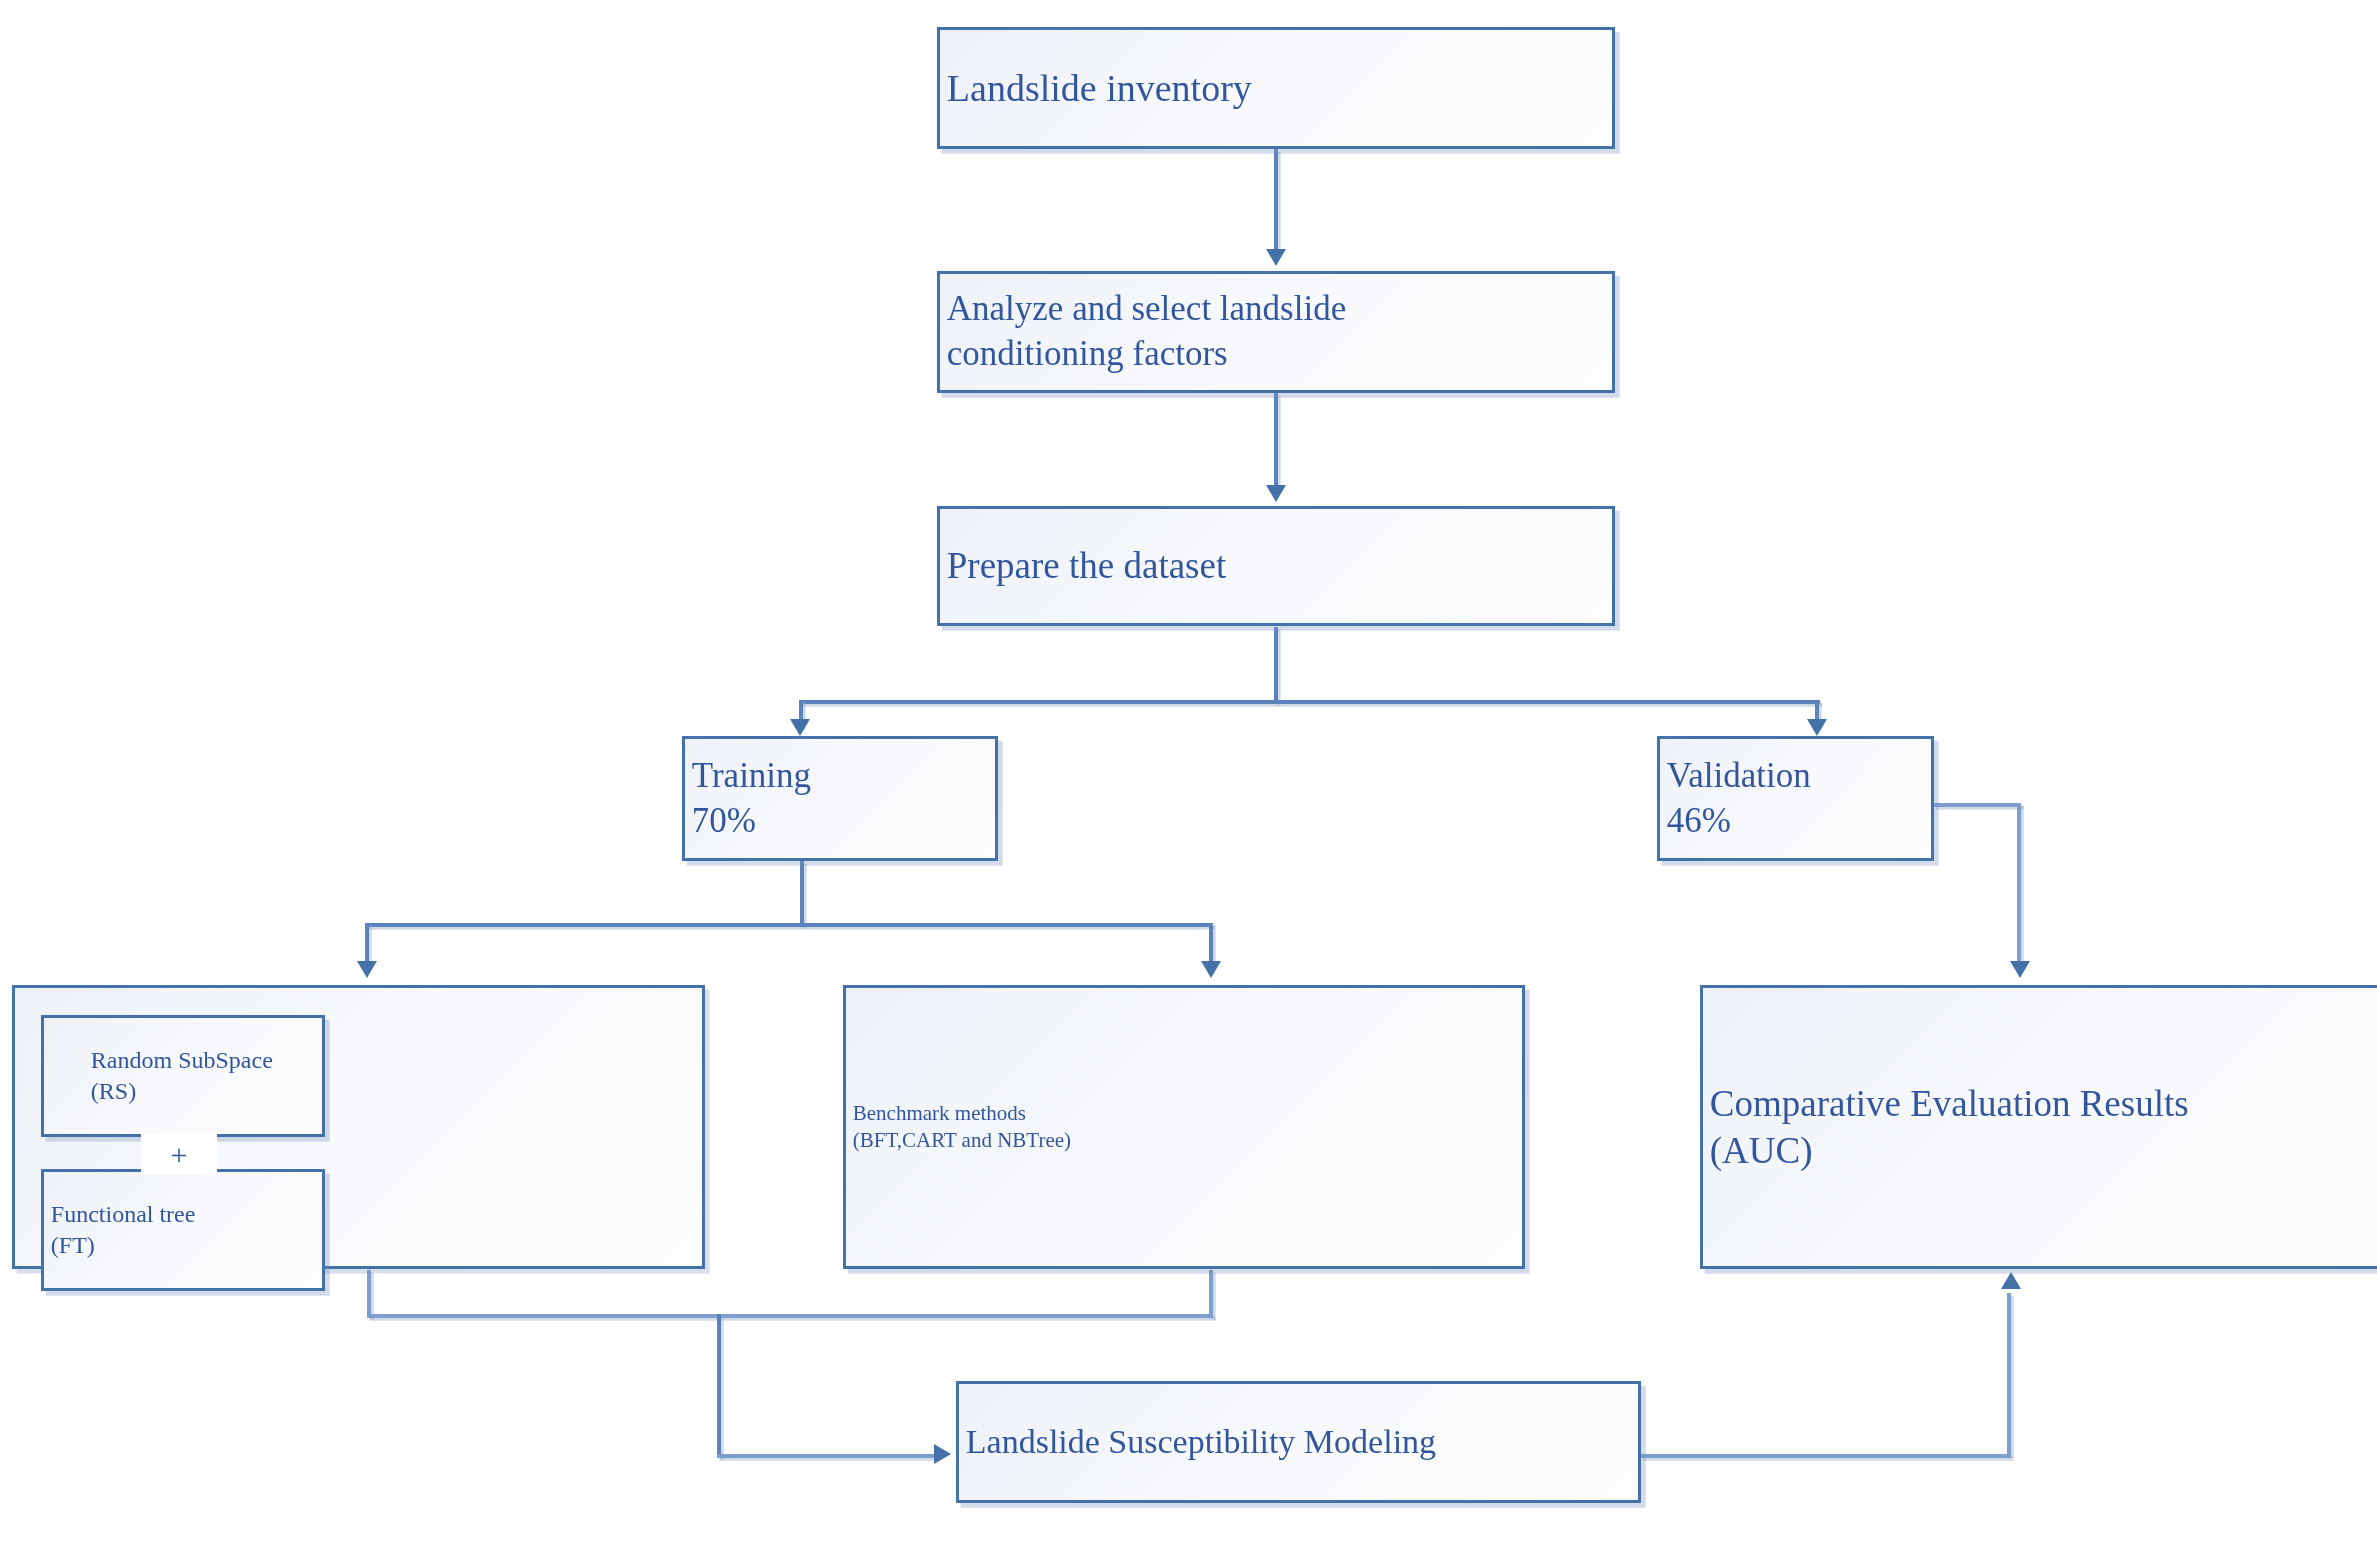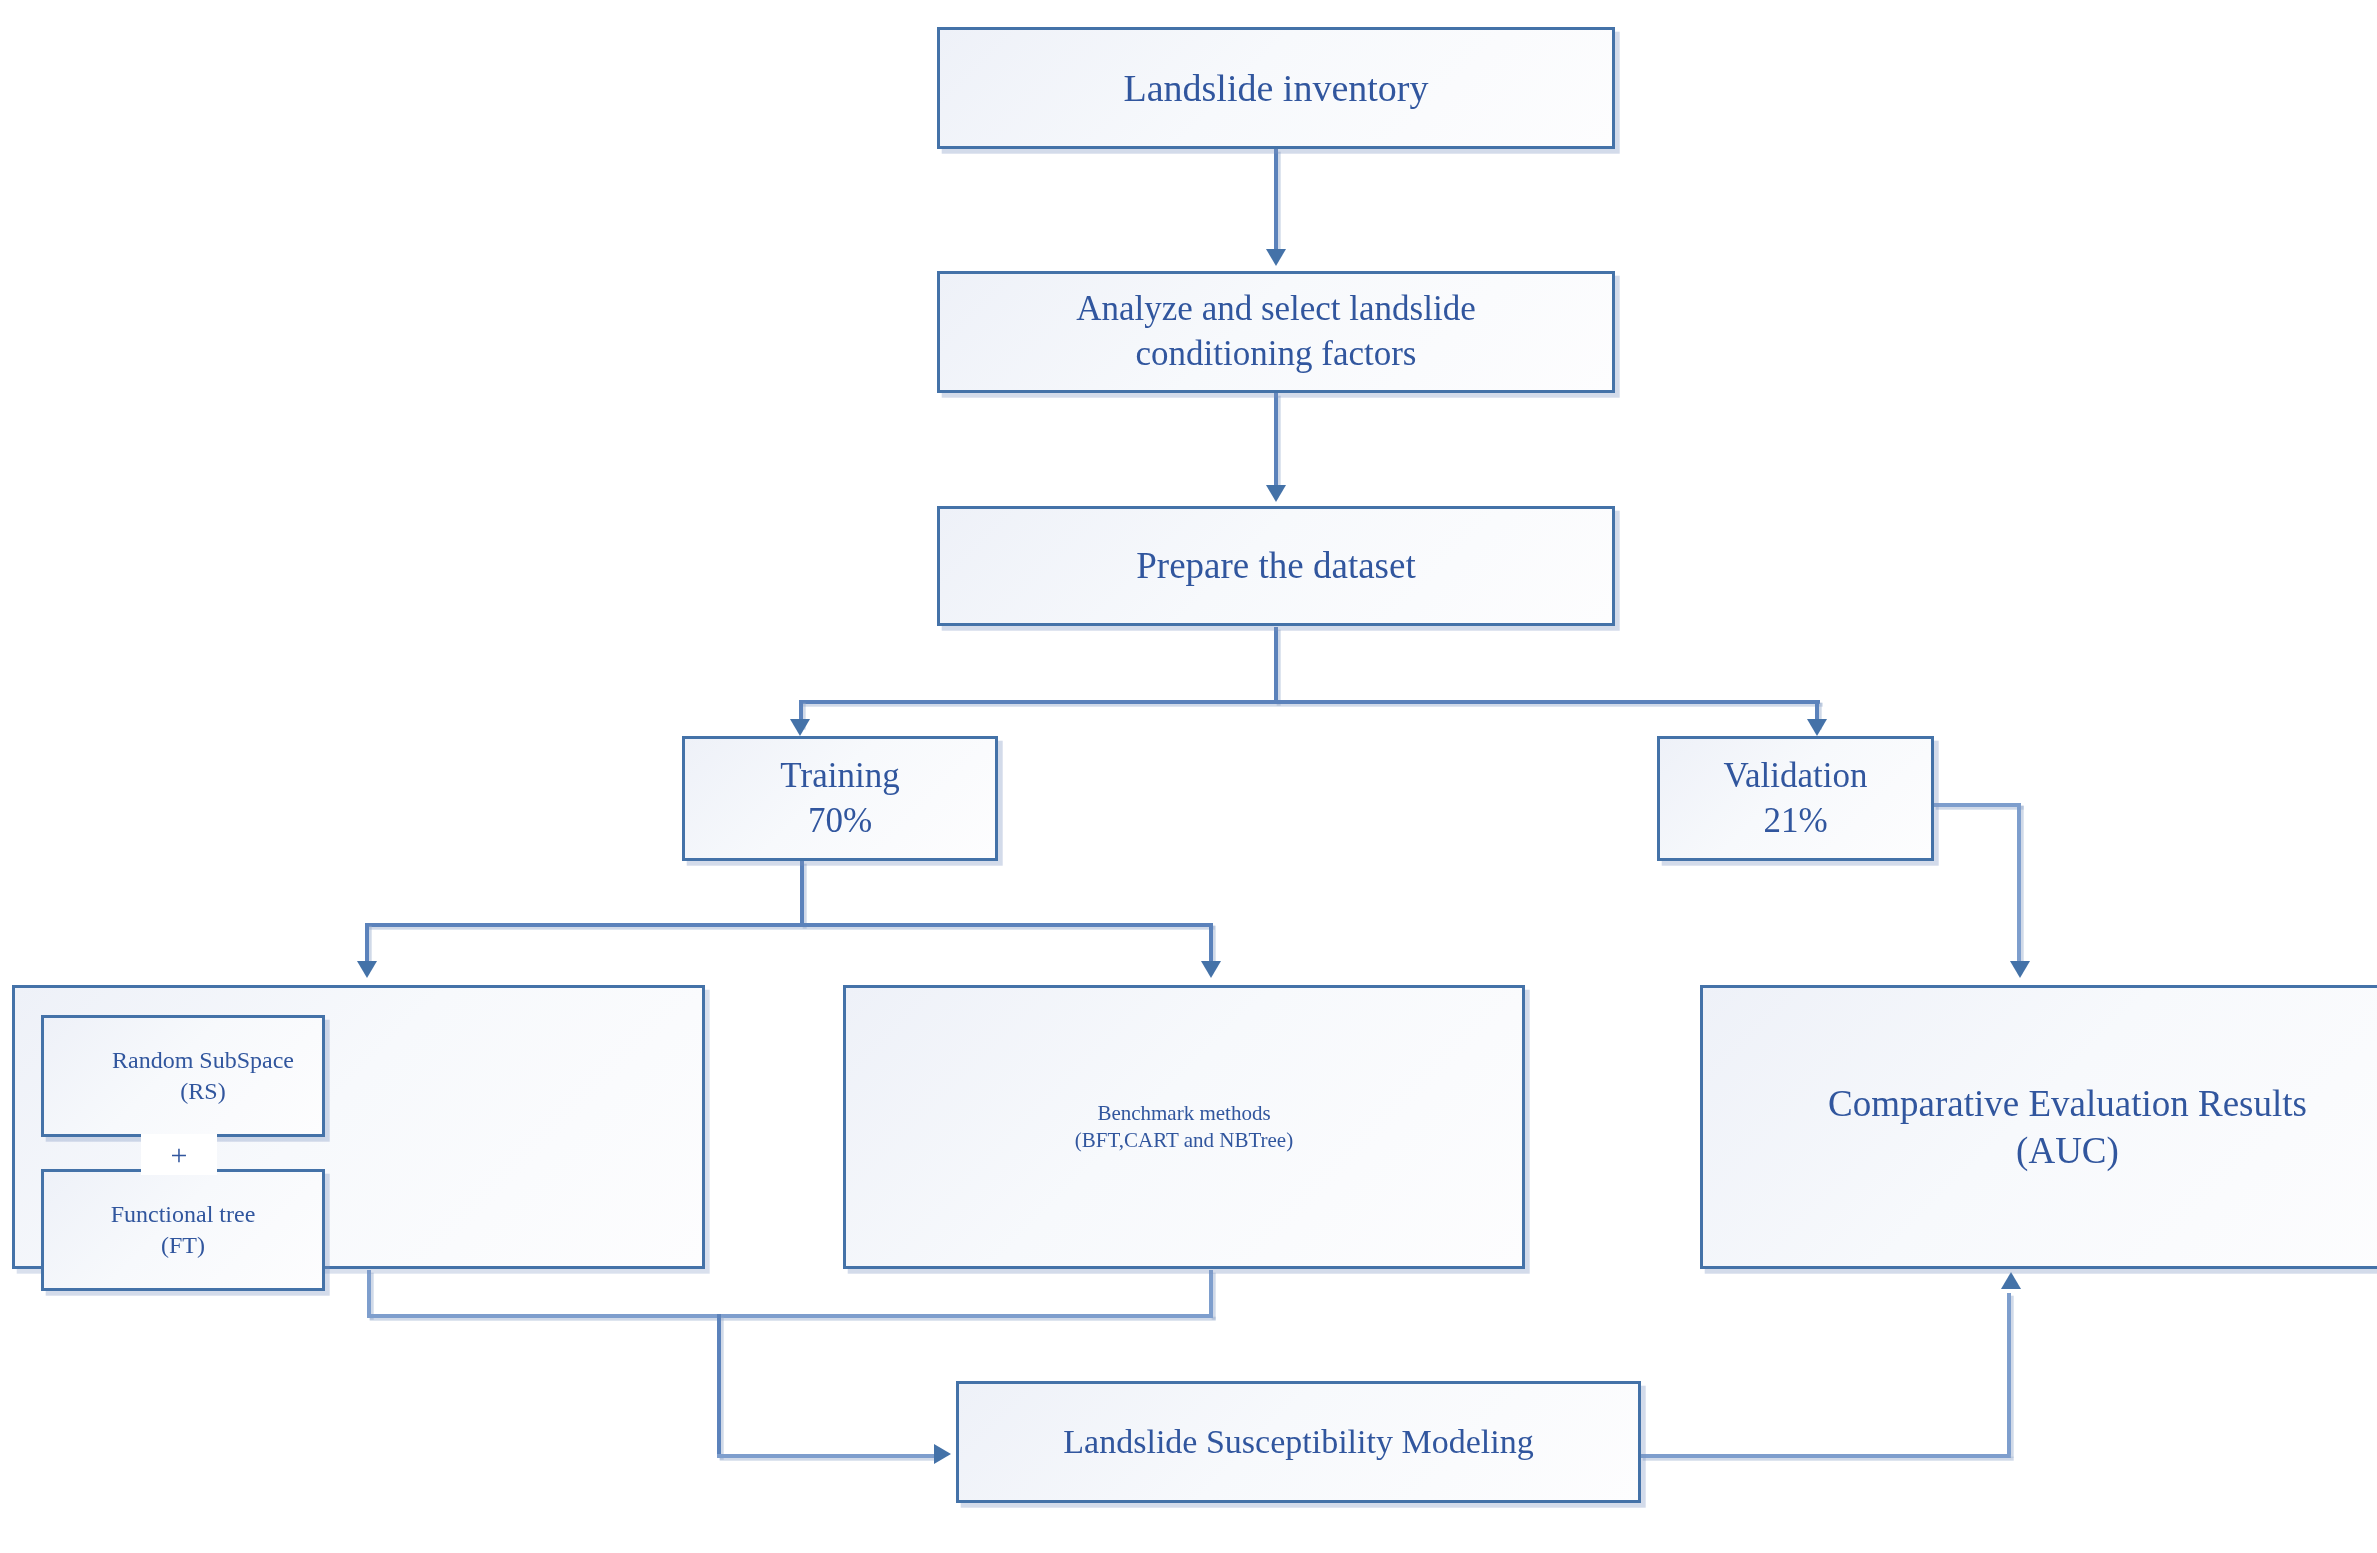--- a/index.html
+++ b/index.html
@@ -18,21 +18,20 @@
     overflow: hidden;
   }
   .node {
     position: absolute;
     box-sizing: border-box;
     border: 3.4px solid #4472a8;
     background: linear-gradient(135deg, #eef1f8 0%, #f7f9fc 45%, #fdfdfe 100%);
     display: flex;
     align-items: center;
     justify-content: center;
-    text-align: center;
     color: #31569e;
     line-height: 1.28;
     box-shadow: 4.7px 4.7px 0 rgba(120,145,190,0.33);
   }
   .node .label {
     display: block;
     width: 100%;
     padding: 0 6.8px;
     white-space: pre-line;
   }
@@ -142,21 +141,21 @@
 conditioning factors</span>
   </div>
 
   <div class="node n-training">
     <span class="label">Training
 70%</span>
   </div>
 
   <div class="node n-validation">
     <span class="label">Validation
-21%</span>
+46%</span>
   </div>
 
   <div class="node n-group"></div>
 
   <div class="node n-rs">
     <span class="label">Random SubSpace
 (RS)</span>
   </div>
 
   <div class="n-plus">

